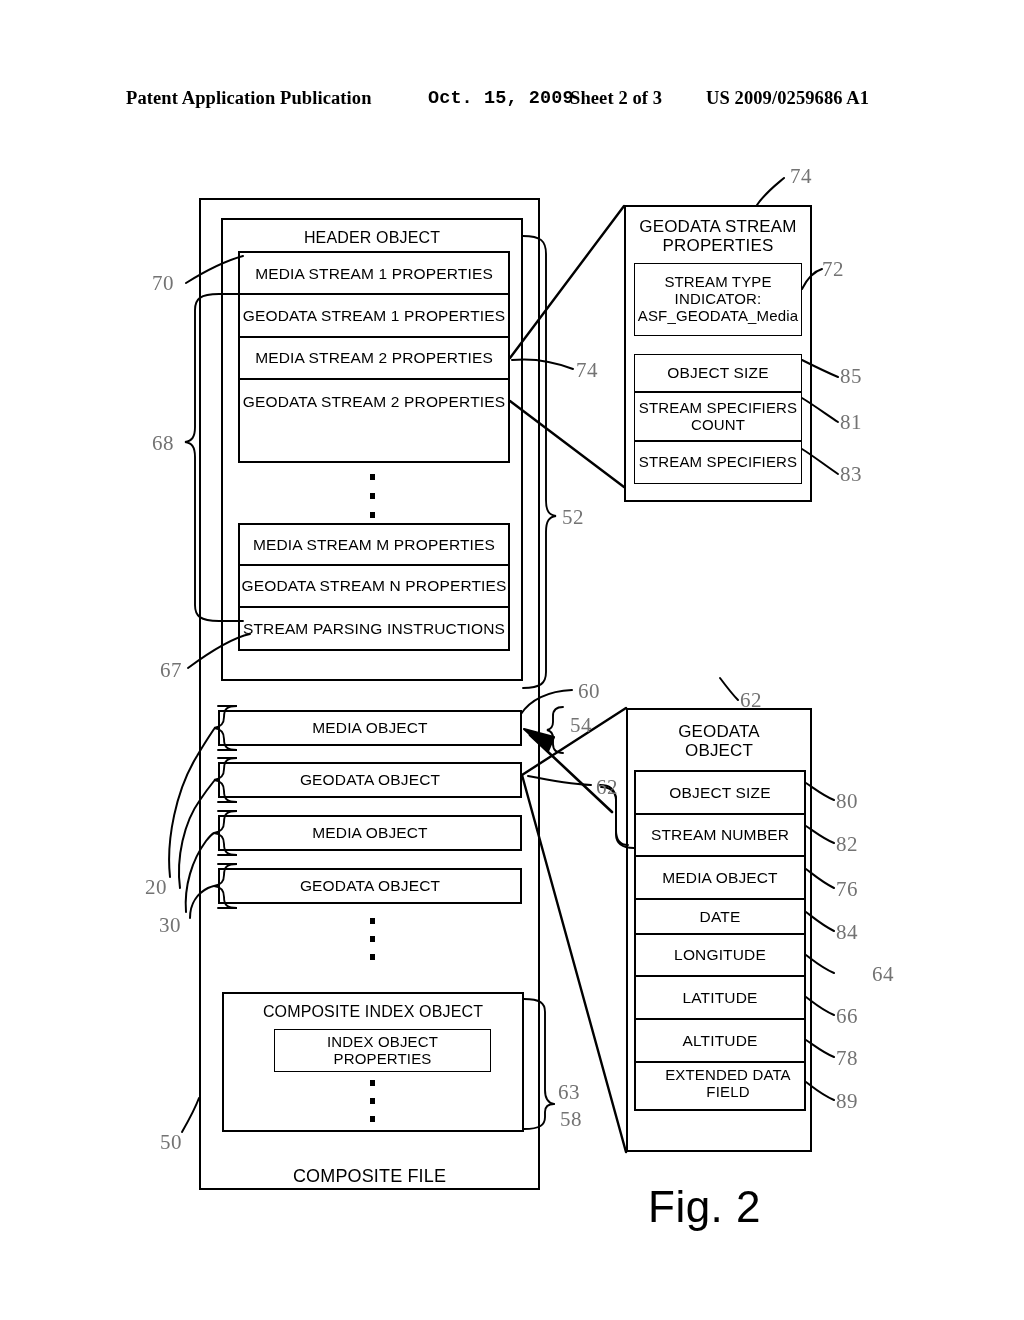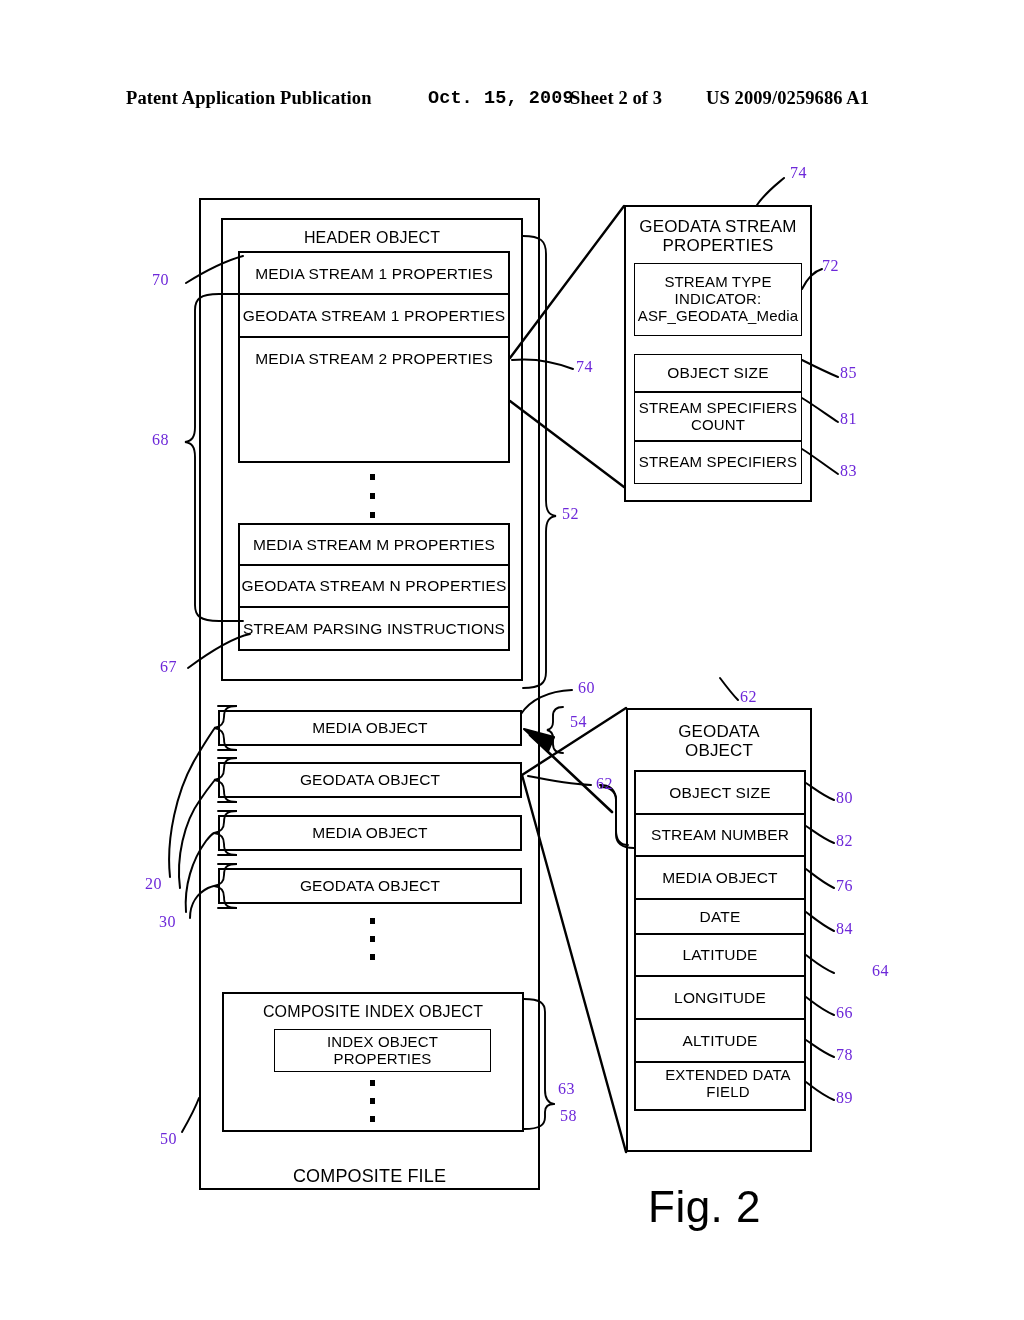--- a/index.html
+++ b/index.html
@@ -93,23 +93,23 @@
     display: block;
     width: 5px;
     height: 6px;
     background: #000;
   }
 
   
   .num {
     position: absolute;
     font-family: "Liberation Serif", serif;
-    font-size: 16px;
+    font-size: 21px;
     letter-spacing: 0.4px;
-    color: #6d28d9;
+    color: #737373;
     white-space: nowrap;
   }
 
   
   .figcap {
     position: absolute;
     left: 648px;
     top: 1182px;
     font-family: "Liberation Sans", sans-serif;
     font-size: 44px;
@@ -138,20 +138,21 @@
 <div class="lbl" style="left:199px; top:1152px; width:341px; height:34px; font-size:18px;margin-top:7px;">COMPOSITE FILE</div>
 
 <div class="bx" style="left:221px; top:218px; width:302px; height:463px;"></div>
 
 <div class="lbl" style="left:221px; top:225px; width:302px; height:26px; font-size:16px;">HEADER OBJECT</div>
 
 <div class="stack" style="left:238px; top:251px; width:272px; height:212px;">
   <div class="row" style="height:42.4px;">MEDIA STREAM 1 PROPERTIES</div>
   <div class="row" style="height:42.4px;">GEODATA STREAM 1 PROPERTIES</div>
   <div class="row" style="height:42.4px;">MEDIA STREAM 2 PROPERTIES</div>
+  <div class="row" style="height:42.4px;">GEODATA STREAM 2 PROPERTIES</div>
 </div>
 
 <div class="vdots" style="left:369px; top:474px; width:6px; height:44px;">
   <i></i>
     <i></i>
     <i></i>
 </div>
 
 <div class="stack" style="left:238px; top:523px; width:272px; height:128px;">
   <div class="row" style="height:42.4px;">MEDIA STREAM M PROPERTIES</div>
@@ -223,22 +224,22 @@
 <div class="bx" style="left:626px; top:708px; width:186px; height:444px;"></div>
 
 <div class="lbl" style="left:626px; top:716px; width:186px; height:50px; font-size:17px;">GEODATA
 OBJECT</div>
 
 <div class="stack" style="left:634px; top:770px; width:172px; height:341px; border-width:2.0px;">
   <div class="row" style="height:42.6px; border-bottom-width:2.0px;">OBJECT SIZE</div>
   <div class="row" style="height:42.6px; border-bottom-width:2.0px;">STREAM  NUMBER</div>
   <div class="row" style="height:42.6px; border-bottom-width:2.0px;">MEDIA OBJECT</div>
   <div class="row" style="height:35px; border-bottom-width:2.0px;">DATE</div>
+  <div class="row" style="height:42.6px; border-bottom-width:2.0px;">LONGITUDE</div>
   <div class="row" style="height:42.6px; border-bottom-width:2.0px;">LATITUDE</div>
-  <div class="row" style="height:42.6px; border-bottom-width:2.0px;">LONGITUDE</div>
   <div class="row" style="height:42.6px; border-bottom-width:2.0px;">ALTITUDE</div>
   <div class="row" style="height:42.6px; font-size:15px;padding-left:16px;">EXTENDED DATA
 FIELD</div>
 </div>
 
 <svg class="overlay" viewBox="0 0 1024 1320" xmlns="http://www.w3.org/2000/svg">
   <g fill="none" stroke="#000" stroke-width="2" stroke-linecap="round">
 
     <path d="M784,178 C777,184 766,192 757,205"></path>
 

